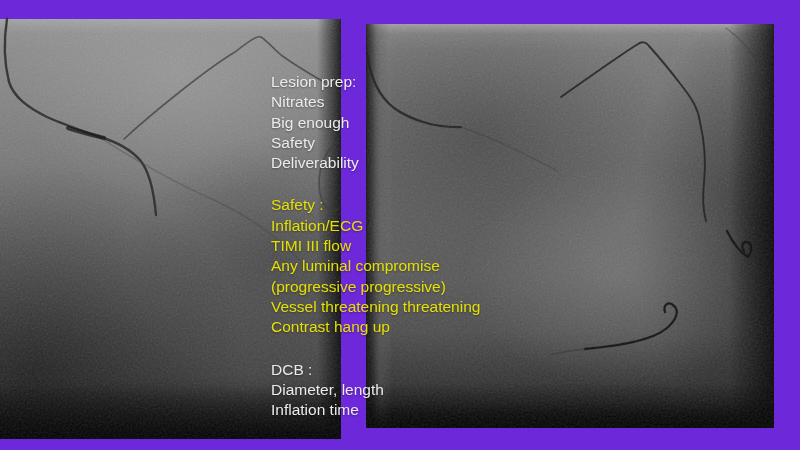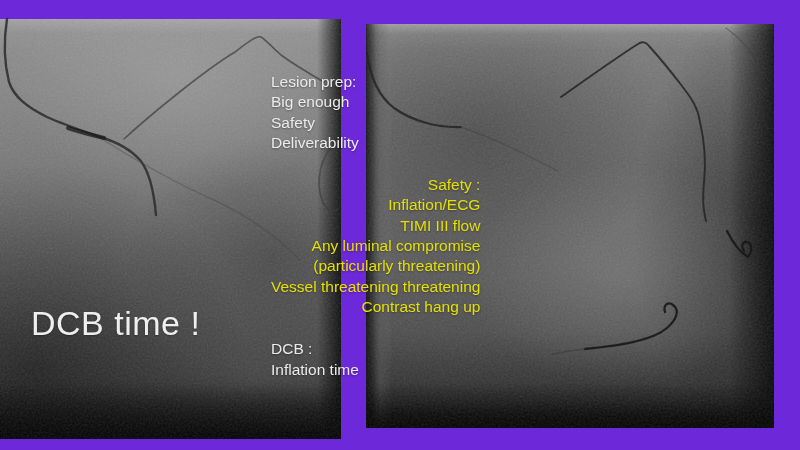--- a/index.html
+++ b/index.html
@@ -43,21 +43,21 @@
   .wires{position:absolute;left:0;top:0;width:800px;height:450px;pointer-events:none;}
   
   .text-overlay{
     position:absolute;left:271px;top:72px;
     font-size:15.5px;line-height:20.3px;
     white-space:nowrap;
     text-shadow:0 1px 2px rgba(0,0,0,.35);
   }
   .tb-group{margin:0 0 22px 0;}
   .tb-white{color:#ebebeb;}
-  .tb-yellow{color:#e4e005;text-align:right;}
+  .tb-yellow{color:#e4e005;}
   .headline{
     position:absolute;left:31px;top:304px;
     font-size:34px;color:#efefef;letter-spacing:.5px;
     text-shadow:0 1px 2px rgba(0,0,0,.3);
   }
 </style>
 </head>
 <body>
 
 <div class="slide">
@@ -100,34 +100,35 @@
       <path d="M 727,231 C 733,243 741,253 748,257 C 753,251 752,242 746,242 C 742,242 741,247 744,251" stroke="#1a1a1a" stroke-width="2.3" opacity="0.9"></path>
       <path d="M 585,349 C 618,346 652,341 667,328 C 677,319 680,310 673,305 C 668,301 663,305 665,312" stroke="#191919" stroke-width="2.3" opacity="0.9"></path>
       <path d="M 552,354 C 563,352 574,350 585,349" stroke="#333333" stroke-width="1.6" opacity="0.45"></path>
       <path d="M 726,28 C 740,38 750,49 757,62" stroke="#3a3a3a" stroke-width="1.5" opacity="0.4"></path>
     </g>
   </svg>
 
   <div class="text-overlay">
     <div class="tb-group tb-white">
       <div>Lesion prep:</div>
+      <div>Nitrates</div>
       <div>Big enough</div>
       <div>Safety</div>
       <div>Deliverability</div>
     </div>
     <div class="tb-group tb-yellow">
       <div>Safety :</div>
       <div>Inflation/ECG</div>
       <div>TIMI III flow</div>
       <div>Any luminal compromise</div>
-      <div>(particularly threatening)</div>
+      <div>(progressive progressive)</div>
       <div>Vessel threatening threatening</div>
       <div>Contrast hang up</div>
     </div>
     <div class="tb-group tb-white">
       <div>DCB :</div>
+      <div>Diameter, length</div>
       <div>Inflation time</div>
     </div>
   </div>
 
-  <div class="headline">DCB time !</div>
 
 </div>
 
 </body></html>

